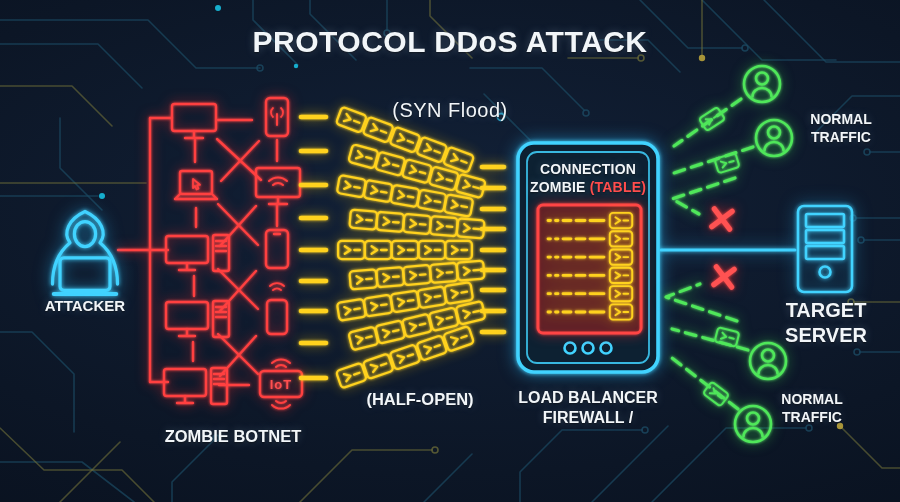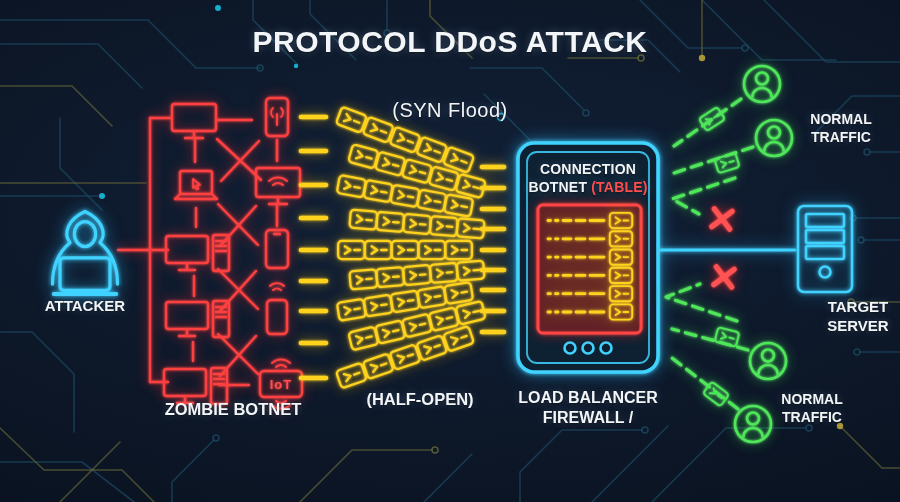--- a/index.html
+++ b/index.html
@@ -34,28 +34,28 @@
   .pad-c{stroke:#2aa3c9;stroke-width:1.8;fill:none;opacity:.9;}
   .dot-c{fill:#17b6d6;opacity:.95;}
   .dot-o{fill:#b9a23a;opacity:.9;}
   .iot-txt{fill:#ff5050;font-family:"Liberation Sans",sans-serif;font-size:13px;font-weight:bold;letter-spacing:1px;text-anchor:middle;stroke:none;}
   
   .lbl{position:absolute;color:#f2f6f9;font-weight:bold;text-align:center;white-space:nowrap;line-height:1.25;
        text-shadow:0 0 8px rgba(190,225,255,.25),0 1px 2px rgba(0,0,0,.65);}
   .title{left:0;right:0;top:23px;font-size:30px;letter-spacing:.5px;}
   .subtitle{left:0;right:0;top:58px;font-size:20px;font-weight:400;letter-spacing:.5px;margin-top:40px;}
   .attacker-lbl{left:85px;top:297px;transform:translateX(-50%);font-size:15px;text-align:right;}
-  .botnet-lbl{left:233px;top:399px;transform:translateX(-50%);font-size:16.5px;}
+  .botnet-lbl{left:233px;top:426px;transform:translateX(-50%);font-size:16.5px;}
   .syn-lbl{left:420px;top:389px;transform:translateX(-50%);font-size:16.5px;}
   .fw-lbl{left:588px;top:388px;transform:translateX(-50%);font-size:16px;}
   .ct-lbl{left:588px;top:160px;transform:translateX(-50%);font-size:14px;line-height:1.32;letter-spacing:.2px;}
   .full{color:#ff4d4d;}
   .nt-top{left:841px;top:111px;transform:translateX(-50%);font-size:14px;}
   .nt-bottom{left:812px;top:391px;transform:translateX(-50%);font-size:14px;}
-  .ts-lbl{left:826px;top:298px;transform:translateX(-50%);font-size:15px;margin-left:32px;}
+  .ts-lbl{left:826px;top:298px;transform:translateX(-50%);font-size:20px;}
 </style>
 </head>
 <body>
 
 <div id="stage">
 
 <svg id="art" width="900" height="502" viewBox="0 0 900 502" class="st">
   <defs>
     <marker id="mY" viewBox="0 0 4 4" refX="0.3" refY="2" markerWidth="3" markerHeight="3" orient="auto">
       <path d="M0,0 L4,2 L0,4 Z" fill="#ffd21e" stroke="none"></path>
@@ -362,21 +362,21 @@
 
 <div class="lbl title">PROTOCOL DDoS ATTACK</div>
 <div class="lbl subtitle">(SYN Flood)</div>
 <div class="lbl attacker-lbl">ATTACKER</div>
 <div class="lbl botnet-lbl">ZOMBIE BOTNET</div>
 <div class="lbl syn-lbl">
   <div>(HALF-OPEN)</div>
 </div>
 <div class="lbl ct-lbl">
   <div>CONNECTION</div>
-  <div><span>BOTNET</span> <span class="full">(TABLE)</span></div>
+  <div><span>ZOMBIE</span> <span class="full">(TABLE)</span></div>
 </div>
 <div class="lbl fw-lbl">
   <div>LOAD BALANCER</div>
   <div>FIREWALL /</div>
 </div>
 <div class="lbl nt-top">
   <div>NORMAL</div>
   <div>TRAFFIC</div>
 </div>
 <div class="lbl nt-bottom">

